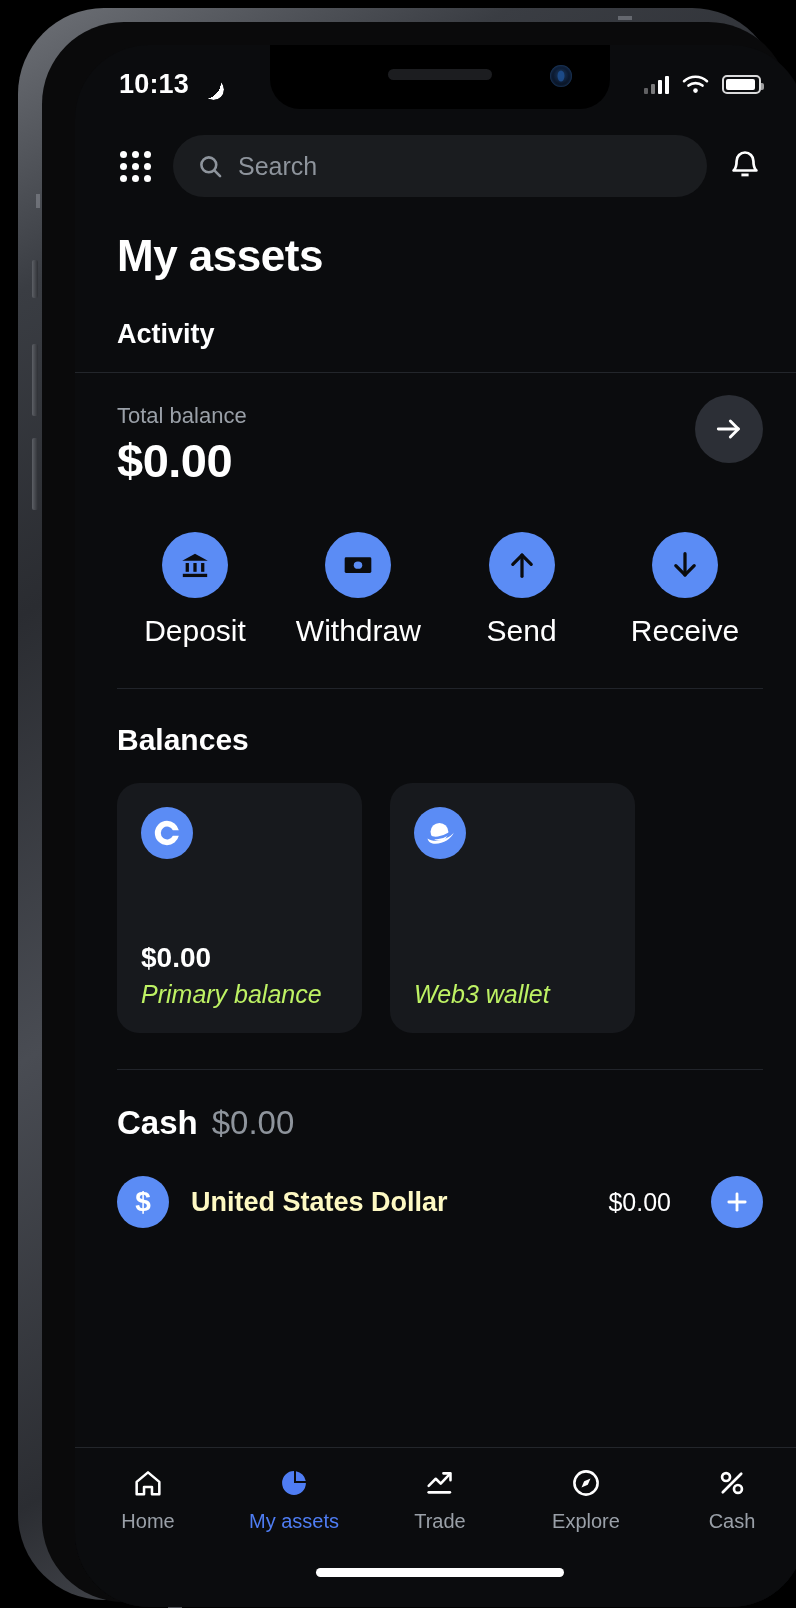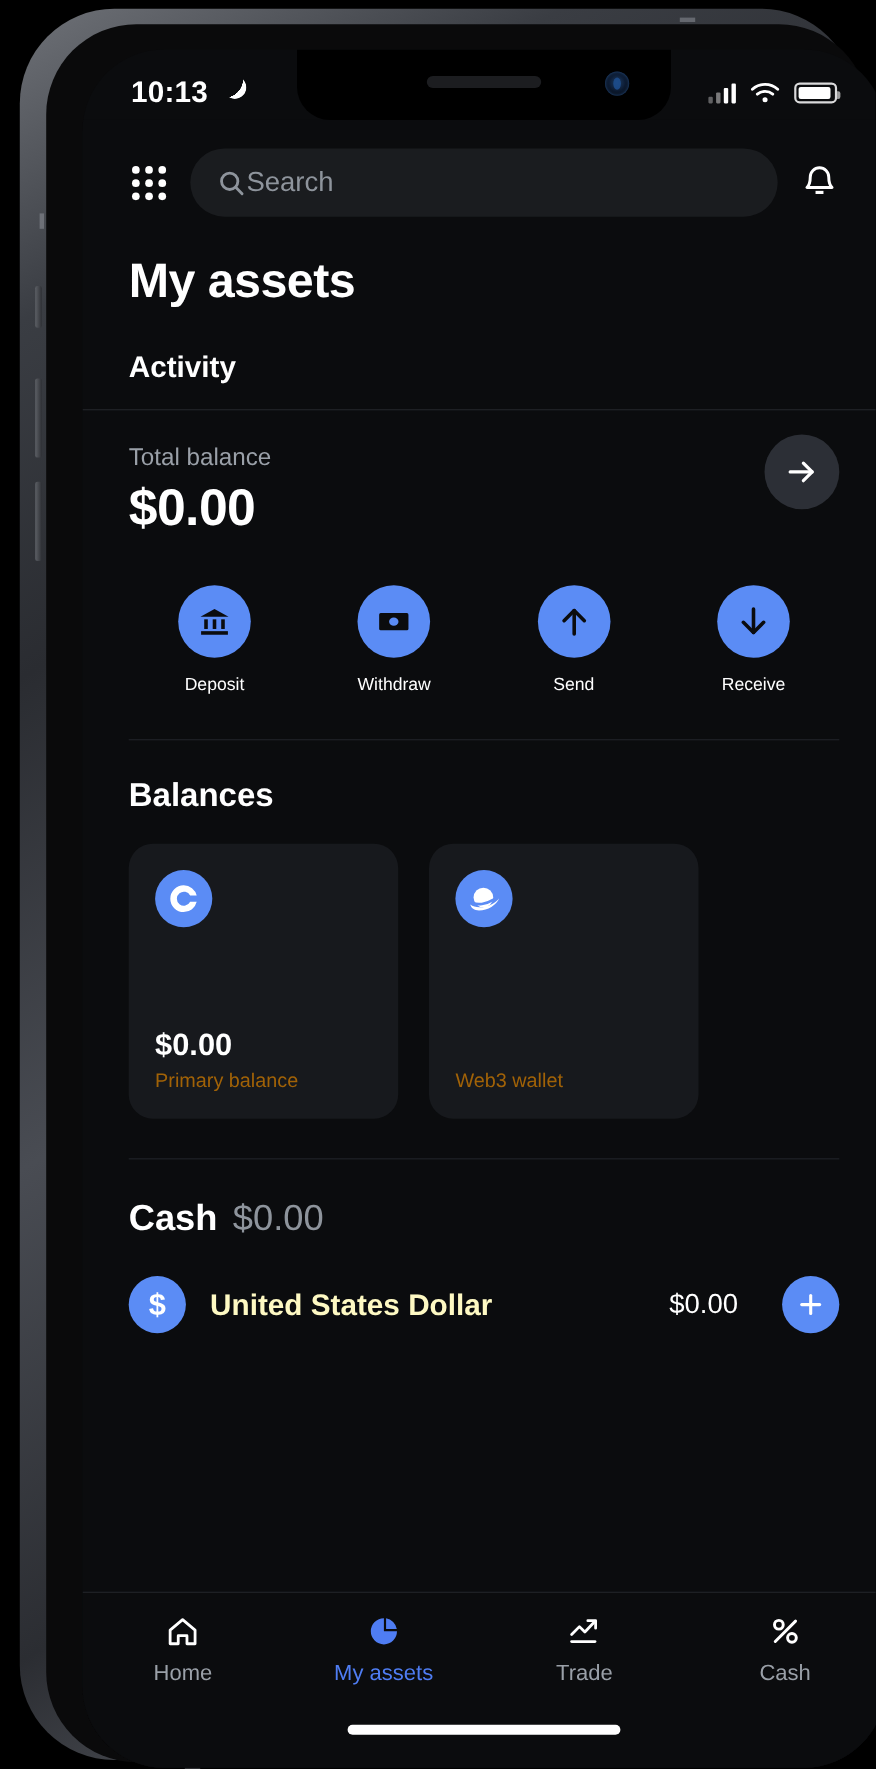--- a/index.html
+++ b/index.html
@@ -67,21 +67,21 @@
     width:7px; height:11px; border-radius:50%;
     background:#1d4f8f; opacity:.85;
   }
 
   
   .statusbar {
     position:absolute; top:0; left:0; width:100%; height:64px;
     display:flex; align-items:center; justify-content:space-between;
     padding:14px 44px 0 44px; z-index:20; color:#fff;
   }
-  .sb-left { display:flex; align-items:flex-start; gap:14px; }
+  .sb-left { display:flex; align-items:flex-end; gap:14px; }
   .sb-time { font-size:27px; font-weight:600; letter-spacing:.2px; }
   .sb-right{ display:flex; align-items:center; gap:13px; }
   .moon { width:21px; height:21px; position:relative; }
   .moon::before{
     content:""; position:absolute; inset:0; border-radius:50%;
     background:#fff;
     -webkit-mask:radial-gradient(circle 17px at 1px 3px, transparent 99%, #000 100%);
             mask:radial-gradient(circle 17px at 1px 3px, transparent 99%, #000 100%);
   }
   .bars { display:flex; align-items:flex-end; gap:2.5px; height:19px; }
@@ -107,21 +107,21 @@
     display:flex; align-items:center; gap:20px;
     padding:26px 42px 18px 42px;
   }
   .grid-icon {
     width:36px; height:36px; display:grid; grid-template-columns:repeat(3,1fr);
     gap:5px; align-content:center; flex:0 0 auto; padding:3px;
   }
   .grid-icon i { width:7px; height:7px; border-radius:50%; background:#fff; display:block; }
   .searchbar {
     flex:1; height:62px; background:#1a1c1f; border-radius:31px;
-    display:flex; align-items:center; padding:0 24px;
+    display:flex; align-items:center; gap:14px; padding:0 24px;
   }
   .search-ph { color:#8e949c; font-size:25px; }
   .bell { width:36px; height:36px; flex:0 0 auto; }
 
   .page-title {
     font-size:44px; font-weight:700; color:#fff;
     padding:16px 42px 0 42px; letter-spacing:-.5px;
   }
 
   .tabs { display:flex; gap:52px; padding:28px 42px 0 42px;
@@ -144,34 +144,34 @@
     width:68px; height:68px; border-radius:50%; background:#2c2f36;
     display:flex; align-items:center; justify-content:center; margin-top:22px;
   }
 
   .actions { display:flex; justify-content:space-between; padding:44px 16px 40px 16px; }
   .action { display:flex; flex-direction:column; align-items:center; gap:16px; width:124px; }
   .action-circle {
     width:66px; height:66px; border-radius:50%; background:#5b8cf5;
     display:flex; align-items:center; justify-content:center;
   }
-  .action-label { color:#fff; font-size:16px; }
+  .action-label { color:#fff; font-size:30px; }
 
   .sec-title { font-size:30px; font-weight:700; color:#fff; padding-top:34px; }
 
   .cards { display:flex; gap:28px; padding:26px 0 36px 0; }
   .card {
     width:245px; height:250px; background:#17191d; border-radius:22px;
     padding:24px; display:flex; flex-direction:column;
   }
   .card-icon { width:52px; height:52px; border-radius:50%; background:#5b8cf5;
                display:flex; align-items:center; justify-content:center; }
   .card-spacer { flex:1; }
   .card-amount { font-size:28px; font-weight:700; color:#fff; }
-  .card-sub { font-size:18px; color:#a16207; margin-top:6px; }
+  .card-sub { font-size:25px; color:#bef264; margin-top:6px;font-style:italic; }
 
   .cash-head { display:flex; align-items:baseline; gap:14px; padding-top:34px; }
   .cash-title { font-size:33px; font-weight:700; color:#fff; }
   .cash-amount { font-size:33px; color:#8e949c; }
 
   .asset-row { display:flex; align-items:center; gap:22px; padding:34px 0 30px 0; }
   .asset-icon {
     width:52px; height:52px; border-radius:50%; background:#5b8cf5;
     display:flex; align-items:center; justify-content:center;
     color:#fff; font-size:28px; font-weight:700;
@@ -402,20 +402,27 @@
             <div class="navitem">
               <svg width="34" height="34" viewBox="0 0 24 24">
                 <polyline points="4,14 9,9 12.5,12.5 19,5.5" stroke="#fff" stroke-width="1.8" fill="none" stroke-linecap="round" stroke-linejoin="round"></polyline>
                 <polyline points="14.4,5.2 19.4,5.2 19.4,10" stroke="#fff" stroke-width="1.8" fill="none" stroke-linecap="round" stroke-linejoin="round"></polyline>
                 <line x1="4" y1="18.6" x2="19" y2="18.6" stroke="#fff" stroke-width="1.8" stroke-linecap="round"></line>
               </svg>
               <div class="navlabel">Trade</div>
             </div>
             <div class="navitem">
               <svg width="34" height="34" viewBox="0 0 24 24">
+                <circle cx="12" cy="12" r="8.2" stroke="#fff" stroke-width="1.8" fill="none"></circle>
+                <polygon points="15.2,8.8 13.3,13.3 8.8,15.2 10.7,10.7" fill="#fff"></polygon>
+              </svg>
+              <div class="navlabel">Explore</div>
+            </div>
+            <div class="navitem">
+              <svg width="34" height="34" viewBox="0 0 24 24">
                 <line x1="18.5" y1="5.5" x2="5.5" y2="18.5" stroke="#fff" stroke-width="1.9" stroke-linecap="round"></line>
                 <circle cx="7.8" cy="7.8" r="2.8" stroke="#fff" stroke-width="1.9" fill="none"></circle>
                 <circle cx="16.2" cy="16.2" r="2.8" stroke="#fff" stroke-width="1.9" fill="none"></circle>
               </svg>
               <div class="navlabel">Cash</div>
             </div>
           </div>
 
           <div class="home-ind"></div>
         </div>

